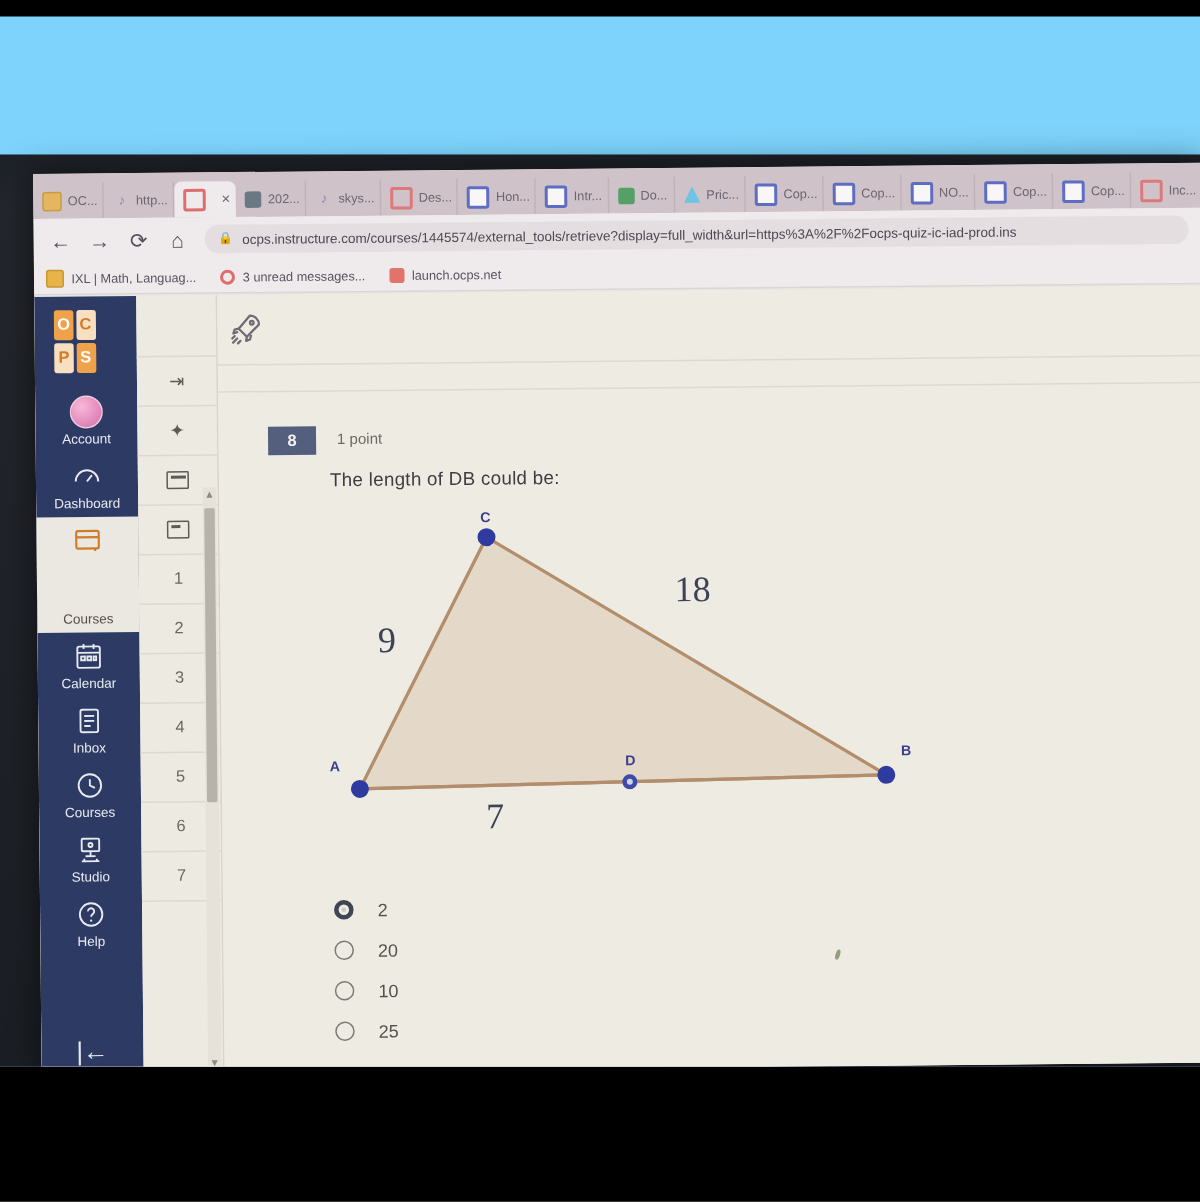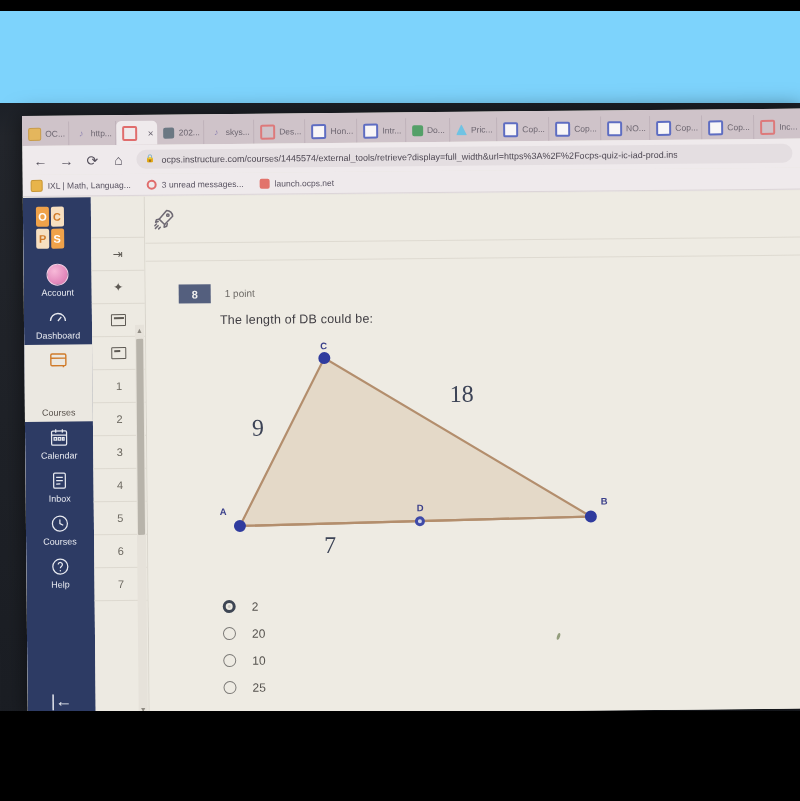--- a/index.html
+++ b/index.html
@@ -549,20 +549,30 @@
         <div class="navitem">
           <span class="nav-ico">
             <svg viewBox="0 0 24 24" fill="none" stroke="#e8eaf0" stroke-width="1.5">
                 <circle cx="12" cy="12" r="9"></circle>
                 <path d="M12 7v5l4 2"></path>
               </svg>
           </span>
           <span>Courses</span>
         </div>
 
+        <div class="navitem">
+          <span class="nav-ico">
+            <svg viewBox="0 0 24 24" fill="none" stroke="#e8eaf0" stroke-width="1.5">
+                <rect x="5" y="3" width="14" height="10" rx="1"></rect>
+                <circle cx="12" cy="8" r="1.6"></circle>
+                <path d="M12 13v4M5 21h14M8 17h8M7 21v-2M17 21v-2"></path>
+              </svg>
+          </span>
+          <span>Studio</span>
+        </div>
 
         <div class="navitem">
           <span class="nav-ico">
             <svg viewBox="0 0 24 24" fill="none" stroke="#e8eaf0" stroke-width="1.5">
                 <circle cx="12" cy="12" r="9"></circle>
                 <path d="M9.5 9.5a2.5 2.5 0 114 2c-.9.7-1.5 1.2-1.5 2.3"></path>
                 <circle cx="12" cy="17" r=".9" fill="#e8eaf0" stroke="none"></circle>
               </svg>
           </span>
           <span>Help</span>

